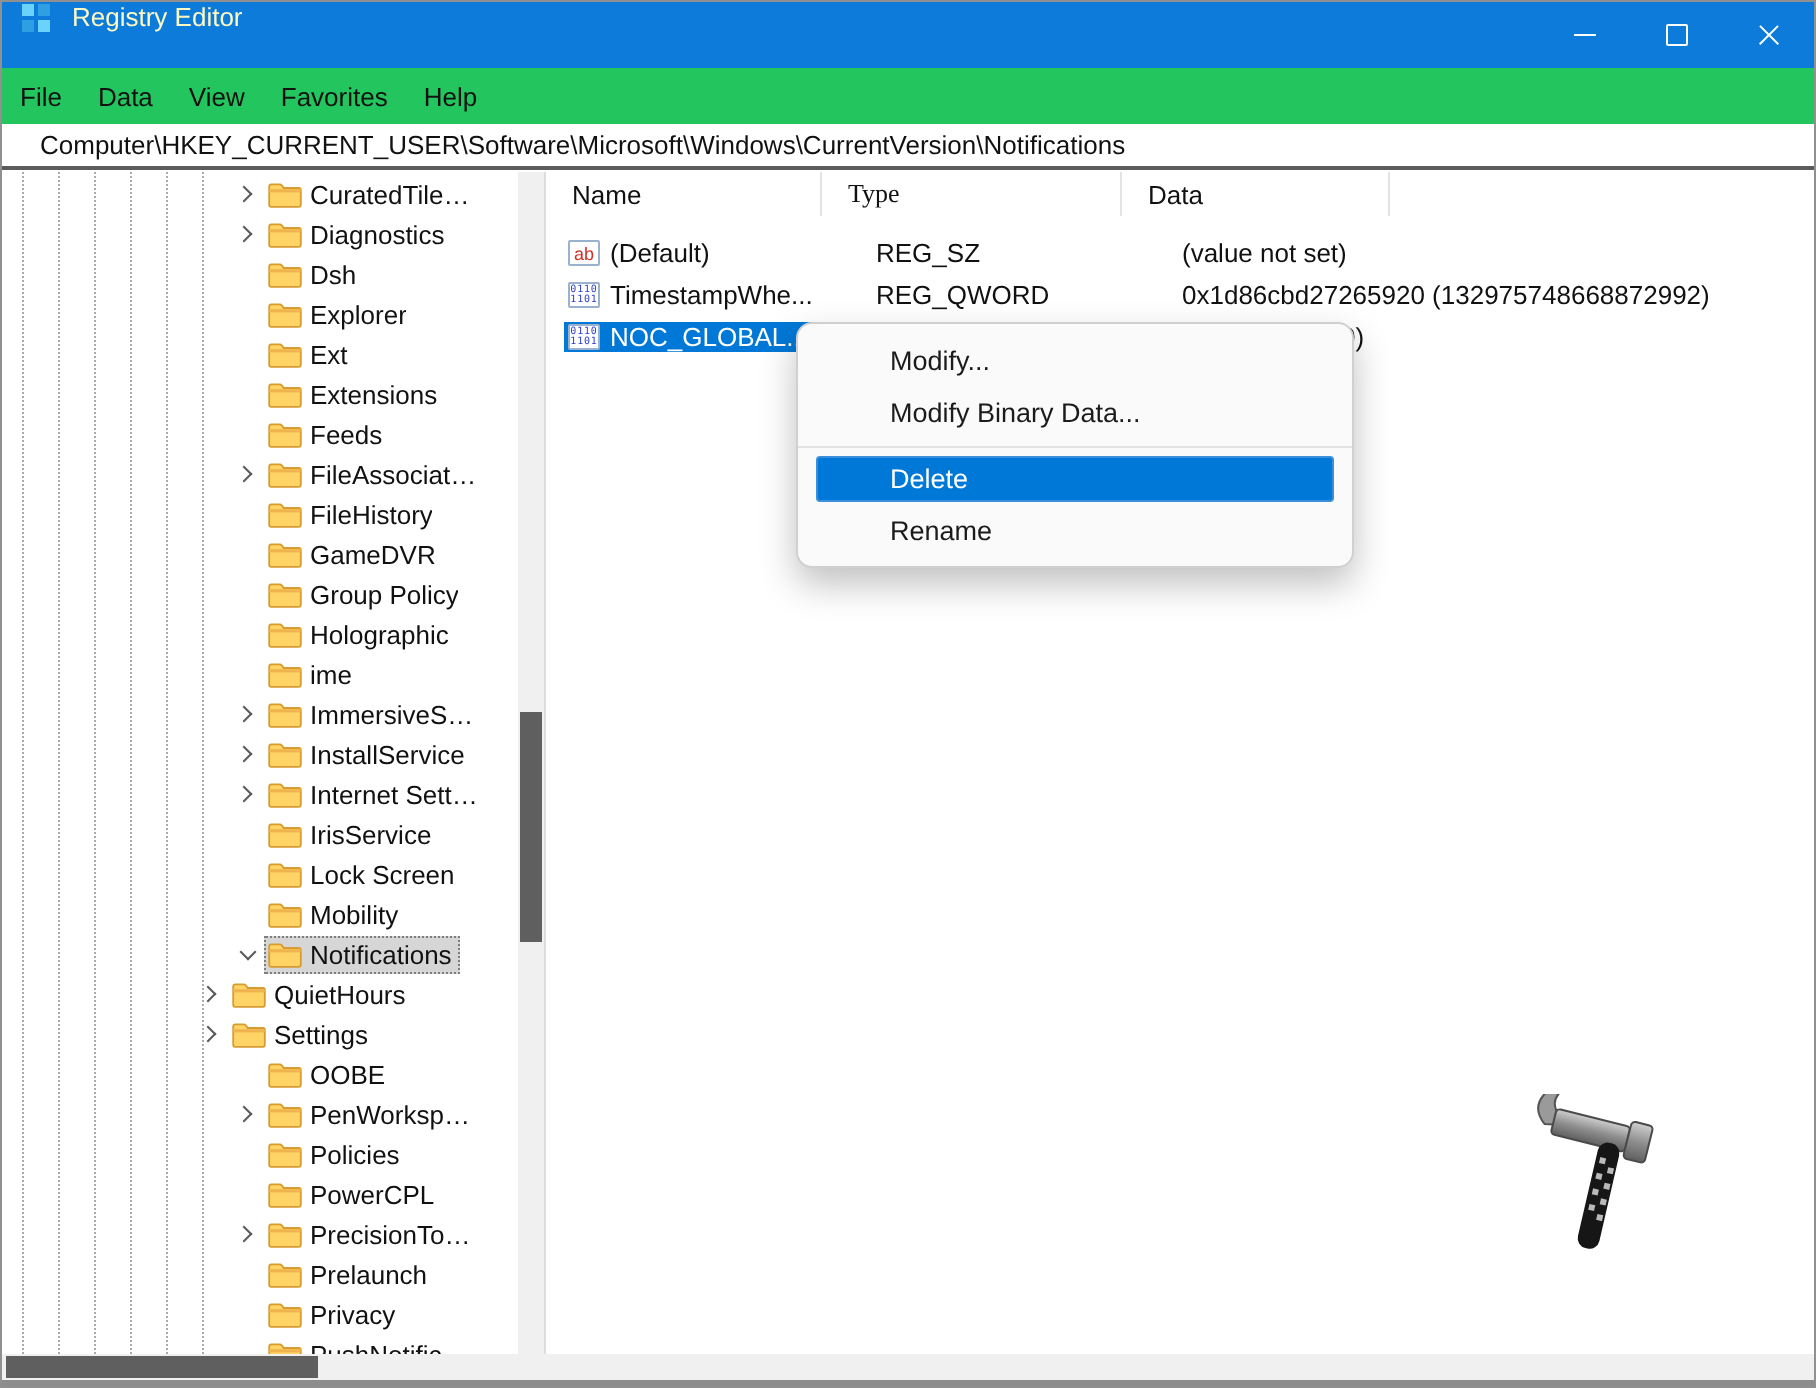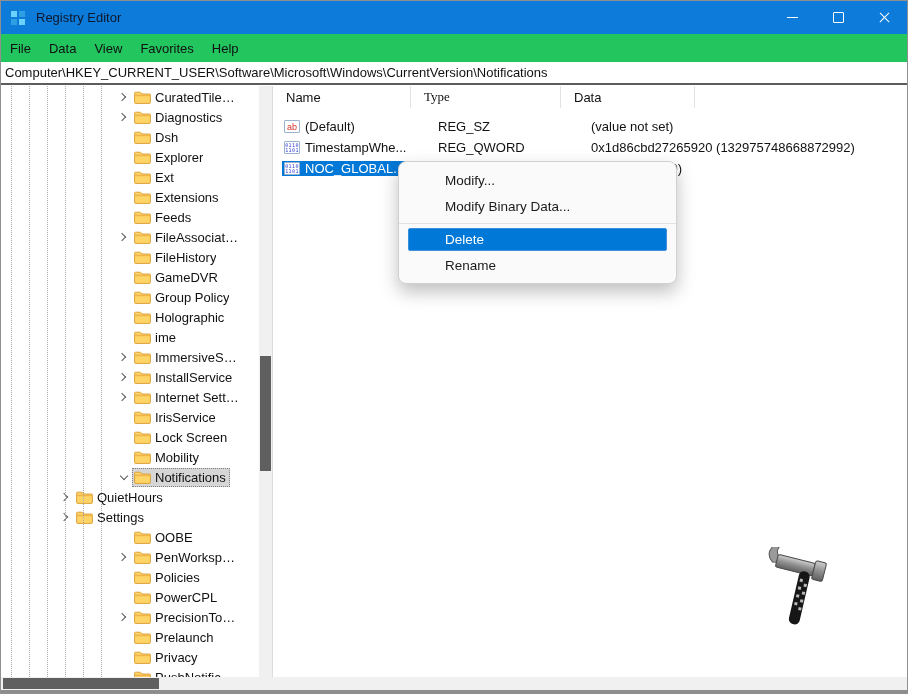--- a/index.html
+++ b/index.html
@@ -1,43 +1,43 @@
 <!DOCTYPE html>
 <html><head>
 <meta charset="utf-8">
 <style>
   html,body{margin:0;padding:0}
   body{font-family:"Liberation Sans",sans-serif;background:#e8e8e8;cursor:default}
   #window{position:relative;width:908px;height:694px;background:#fff;overflow:hidden;border:1px solid #909090;box-sizing:border-box}
 
   
-  #titlebar{position:absolute;top:0;left:0;right:0;height:33px;background:#0c7bd9;display:flex;align-items:center;color:#0f172a}
+  #titlebar{position:absolute;top:0;left:0;right:0;height:33px;background:#0c7bd9;display:flex;align-items:flex-start;color:#fef9c3}
   .app-icon{width:16px;height:16px;margin:0 10px 0 9px;flex:0 0 16px}
   #window-title{font-size:13px}
   .win-controls{margin-left:auto;display:flex;height:100%}
   .win-btn{width:46px;height:100%;display:flex;align-items:center;justify-content:center}
   .glyph-min{width:11px;height:1px;background:#fff;display:block}
   .glyph-max{width:9px;height:9px;border:1px solid #fff;border-radius:1px;display:block}
   .glyph-close{position:relative;width:13px;height:13px;display:block}
   .glyph-close::before,.glyph-close::after{content:"";position:absolute;left:0;top:6px;width:13px;height:1.2px;background:#fff}
   .glyph-close::before{transform:rotate(45deg)}
   .glyph-close::after{transform:rotate(-45deg)}
 
   
   #menubar{position:absolute;top:33px;left:0;right:0;height:28px;background:#22c55e;display:flex;align-items:center;font-size:13px;color:#111}
   .menu-item{padding:5px 9px}
 
   
-  #addressbar{position:absolute;top:61px;left:0;right:0;height:21px;background:#fff;border-bottom:2px solid #5c5c5c;display:flex;align-items:center;font-size:13px;color:#111;padding-left:4px}
+  #addressbar{position:absolute;top:61px;left:0;right:0;height:21px;background:#fff;border-bottom:2px solid #5c5c5c;display:flex;align-items:center;font-size:13px;color:#111;padding-left:19px}
 
   
   #tree-pane{position:absolute;top:85px;left:0;width:258px;bottom:16px;overflow:hidden;font-size:13px;background:#fff;padding-top:1px;box-sizing:border-box}
   .guide{position:absolute;top:85px;bottom:16px;width:0;border-left:1px dotted #ababab}
   .trow{height:20px;display:flex;align-items:center;padding-left:114px;white-space:nowrap;color:#111}
-  .trow.child{padding-left:56px}
+  .trow.child{padding-left:96px}
   .chev{width:17px;height:17px;flex:0 0 17px;display:flex;align-items:center;justify-content:center}
   .chev::before{content:"";width:5px;height:5px;border-right:1.4px solid #5a5a5a;border-bottom:1.4px solid #5a5a5a}
   .chev.right::before{transform:rotate(-45deg);margin-left:-3px}
   .chev.down::before{transform:rotate(45deg);margin-top:-3px}
   .chev.none::before{display:none}
   .twrap{display:flex;align-items:center;padding:1px 3px 1px 1px;border:1px solid transparent}
   .trow.sel .twrap{background:#d6d6d6;border:1px dotted #7e7e7e}
   .ficon{width:17px;height:13px;flex:0 0 17px;margin-right:4px;display:block}
   .tlabel{display:block;max-width:84px;overflow:hidden;text-overflow:ellipsis}
 

